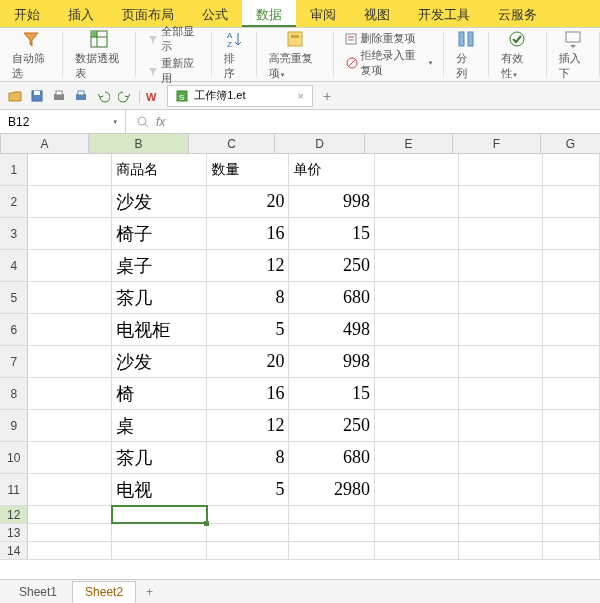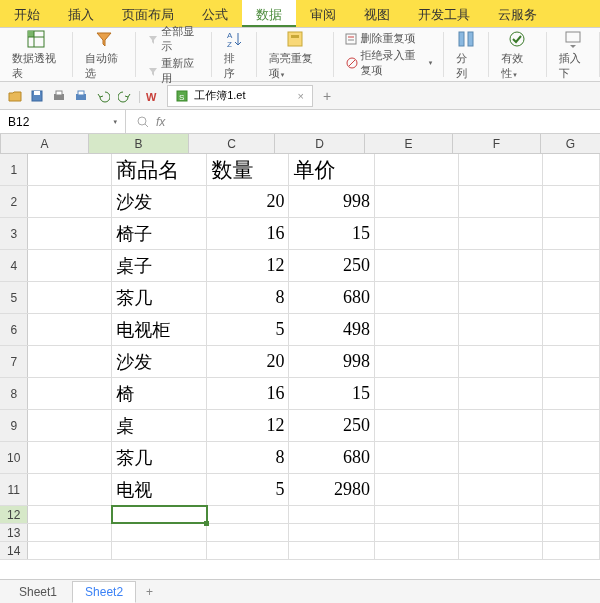--- a/index.html
+++ b/index.html
@@ -39,28 +39,28 @@
     .col-D { width: 90px; }
     .col-G { width: 60px; }
     
     .rows { }
     .row { display: flex; border-bottom: 1px solid #ddd; }
     .row.data-row { height: 32px; }
     .row.small-row { height: 18px; }
     .row-h { width: 30px; background: #f0f0f0; border-right: 1px solid #ccc; text-align: center; font-size: 12px; color: #444; display: flex; align-items: center; justify-content: center; }
     .row-h.sel { background: #d6e8c8; }
     .cell { border-right: 1px solid #ddd; display: flex; align-items: center; padding: 0 4px; font-size: 18px; font-family: SimSun, serif; }
-    .cell.header-cell { font-size: 21px; }
+    .cell.header-cell { font-size: 14px; }
     .cell.num { justify-content: flex-end; }
     .cell.selected { outline: 2px solid #4a8a3a; outline-offset: -1px; background: #fff; position: relative; }
     .cell.selected::after { content: ''; position: absolute; right: -3px; bottom: -3px; width: 5px; height: 5px; background: #4a8a3a; }
     
     .sheet-tabs { position: absolute; bottom: 0; left: 0; right: 0; display: flex; align-items: center; height: 24px; background: #f5f5f5; border-top: 1px solid #ccc; padding: 0 6px; gap: 2px; }
     .sheet-tab { padding: 3px 12px; font-size: 12px; border: 1px solid transparent; cursor: pointer; color: #555; }
-    .sheet-tab.active { background: #fff; border: 1px solid #ccc; border-bottom: 1px solid #fff; color: #3b82f6; }
+    .sheet-tab.active { background: #fff; border: 1px solid #ccc; border-bottom: 1px solid #fff; color: #a16207; }
     .sheet-add { cursor: pointer; padding: 0 8px; color: #888; }
     
     svg { display: block; }
   </style>
 </head>
 <body>
 
 <div class="tabs" id="tabs">
     <div class="tab">开始</div>
     <div class="tab">插入</div>
@@ -71,37 +71,37 @@
     <div class="tab">视图</div>
     <div class="tab">开发工具</div>
     <div class="tab">云服务</div>
   </div>
 
 <div class="ribbon">
   <div class="ribbon-group">
     <div class="ribbon-btn">
       <span class="ribbon-icon">
         <svg width="20" height="20">
+            <path d="M3 4 L17 4 L11 11 L11 17 L9 15 L9 11 Z" fill="#e8a04a" stroke="#b87020"></path>
+          </svg>
+      </span>
+      <span class="ribbon-label">自动筛选</span>
+    </div>
+  </div>
+  <div class="ribbon-group">
+    <div class="ribbon-btn">
+      <span class="ribbon-icon">
+        <svg width="20" height="20">
             <rect x="2" y="2" width="16" height="16" fill="none" stroke="#3a7a2a" stroke-width="1"></rect>
             <rect x="2" y="2" width="6" height="6" fill="#7ab56a"></rect>
             <line x1="8" y1="2" x2="8" y2="18" stroke="#3a7a2a"></line>
             <line x1="2" y1="8" x2="18" y2="8" stroke="#3a7a2a"></line>
           </svg>
       </span>
       <span class="ribbon-label">数据透视表</span>
-    </div>
-  </div>
-  <div class="ribbon-group">
-    <div class="ribbon-btn">
-      <span class="ribbon-icon">
-        <svg width="20" height="20">
-            <path d="M3 4 L17 4 L11 11 L11 17 L9 15 L9 11 Z" fill="#e8a04a" stroke="#b87020"></path>
-          </svg>
-      </span>
-      <span class="ribbon-label">自动筛选</span>
     </div>
   </div>
   <div class="ribbon-group" style="align-items:flex-start">
     <div class="ribbon-btn-row">
       <span class="ribbon-icon-sm">
           <svg width="12" height="12">
             <path d="M2 3 L10 3 L7 7 L7 11 L5 9 L5 7 Z" fill="#ccc"></path>
           </svg>
         </span>
       <span>全部显示</span>

